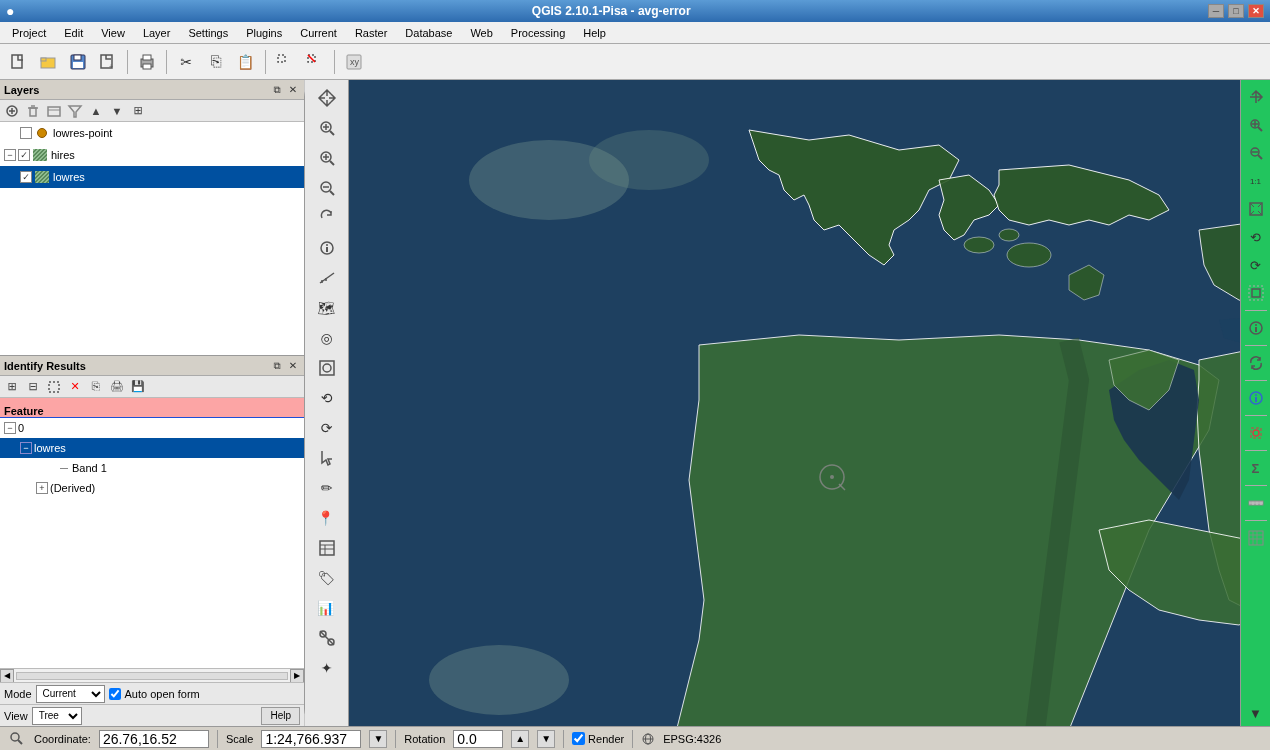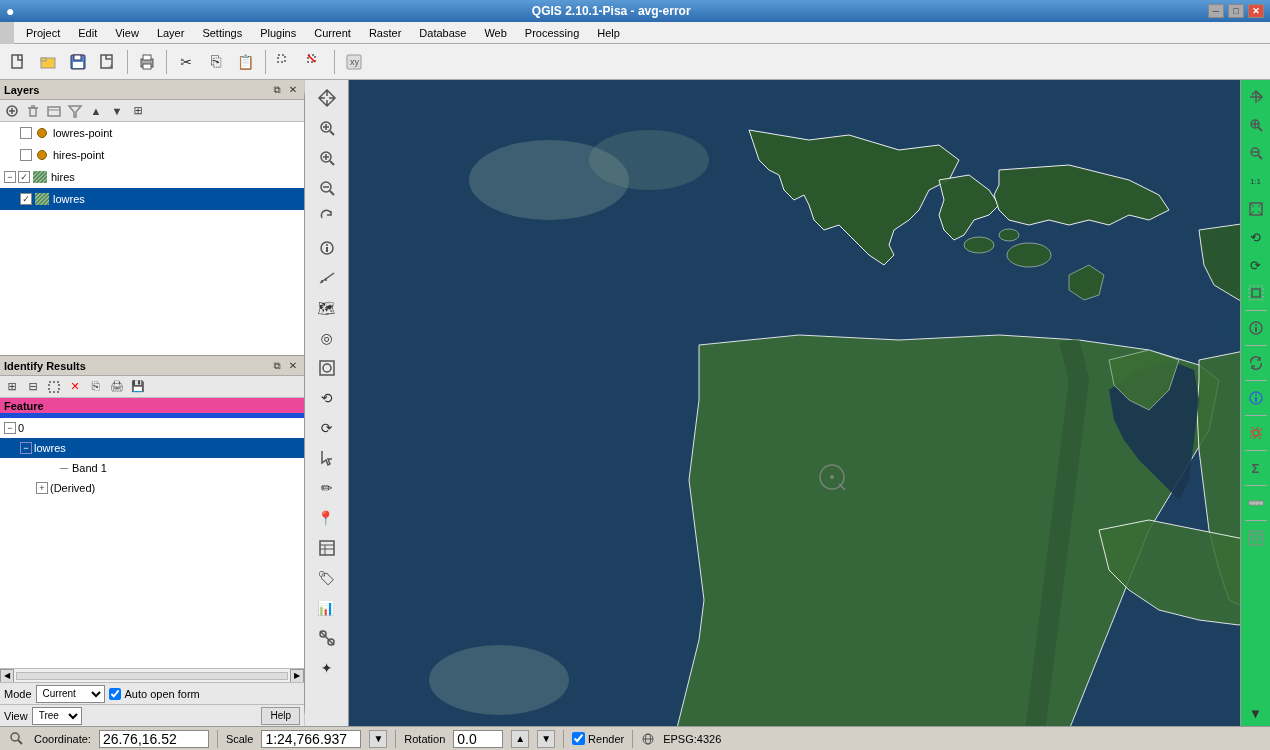--- a/index.html
+++ b/index.html
@@ -24,21 +24,20 @@
     }
 
     
     #menubar {
       height: 22px;
       background: #f0f0f0;
       display: flex; align-items: center;
       padding: 0 4px;
       border-bottom: 1px solid #aaa;
       gap: 2px;
-      margin-left: 14px;
     }
     .menu-item {
       padding: 2px 8px;
       cursor: pointer;
       font-size: 11px;
       color: #000;
     }
 
     
     #toolbar {
@@ -173,25 +172,25 @@
       padding: 0 2px;
       gap: 1px;
     }
     #feature-section {
       flex: 1;
       overflow-y: auto;
       background: white;
     }
     .feature-header {
       height: 20px;
-      display: flex; align-items: center;
+      display: flex; align-items: flex-end;
       padding-left: 4px;
       font-weight: bold;
-      background: #ec4899;
-      border-bottom: 5px solid #1d4ed8;
+      background: #fca5a5;
+      border-bottom: 1px solid #1d4ed8;
     }
     .tree-item {
       display: flex; align-items: center;
       height: 20px;
       cursor: pointer;
       padding-left: 4px;
     }
     .tree-item.selected { background: #0050a0; color: white; }
     .tree-expand {
       width: 12px; height: 12px;
@@ -447,28 +446,20 @@
 
         <div class="layer-item">
           <div style="width:16px;"></div>
           <div class="checkbox"></div>
           <div class="layer-icon">
             <div class="point-icon"></div>
           </div>
           <span>lowres-point</span>
         </div>
 
-        <div class="layer-item">
-          <div style="width:16px;"></div>
-          <div class="checkbox"></div>
-          <div class="layer-icon">
-            <div class="point-icon"></div>
-          </div>
-          <span>hires-point</span>
-        </div>
 
         <div class="layer-item">
           <div class="expand-btn">−</div>
           <div class="checkbox" style="background:white; border:1px solid #888; display:flex; align-items:center; justify-content:center; width:12px; height:12px; margin-right:2px;">✓</div>
           <div class="layer-icon">
             <div class="raster-icon"></div>
           </div>
           <span>hires</span>
         </div>
 

